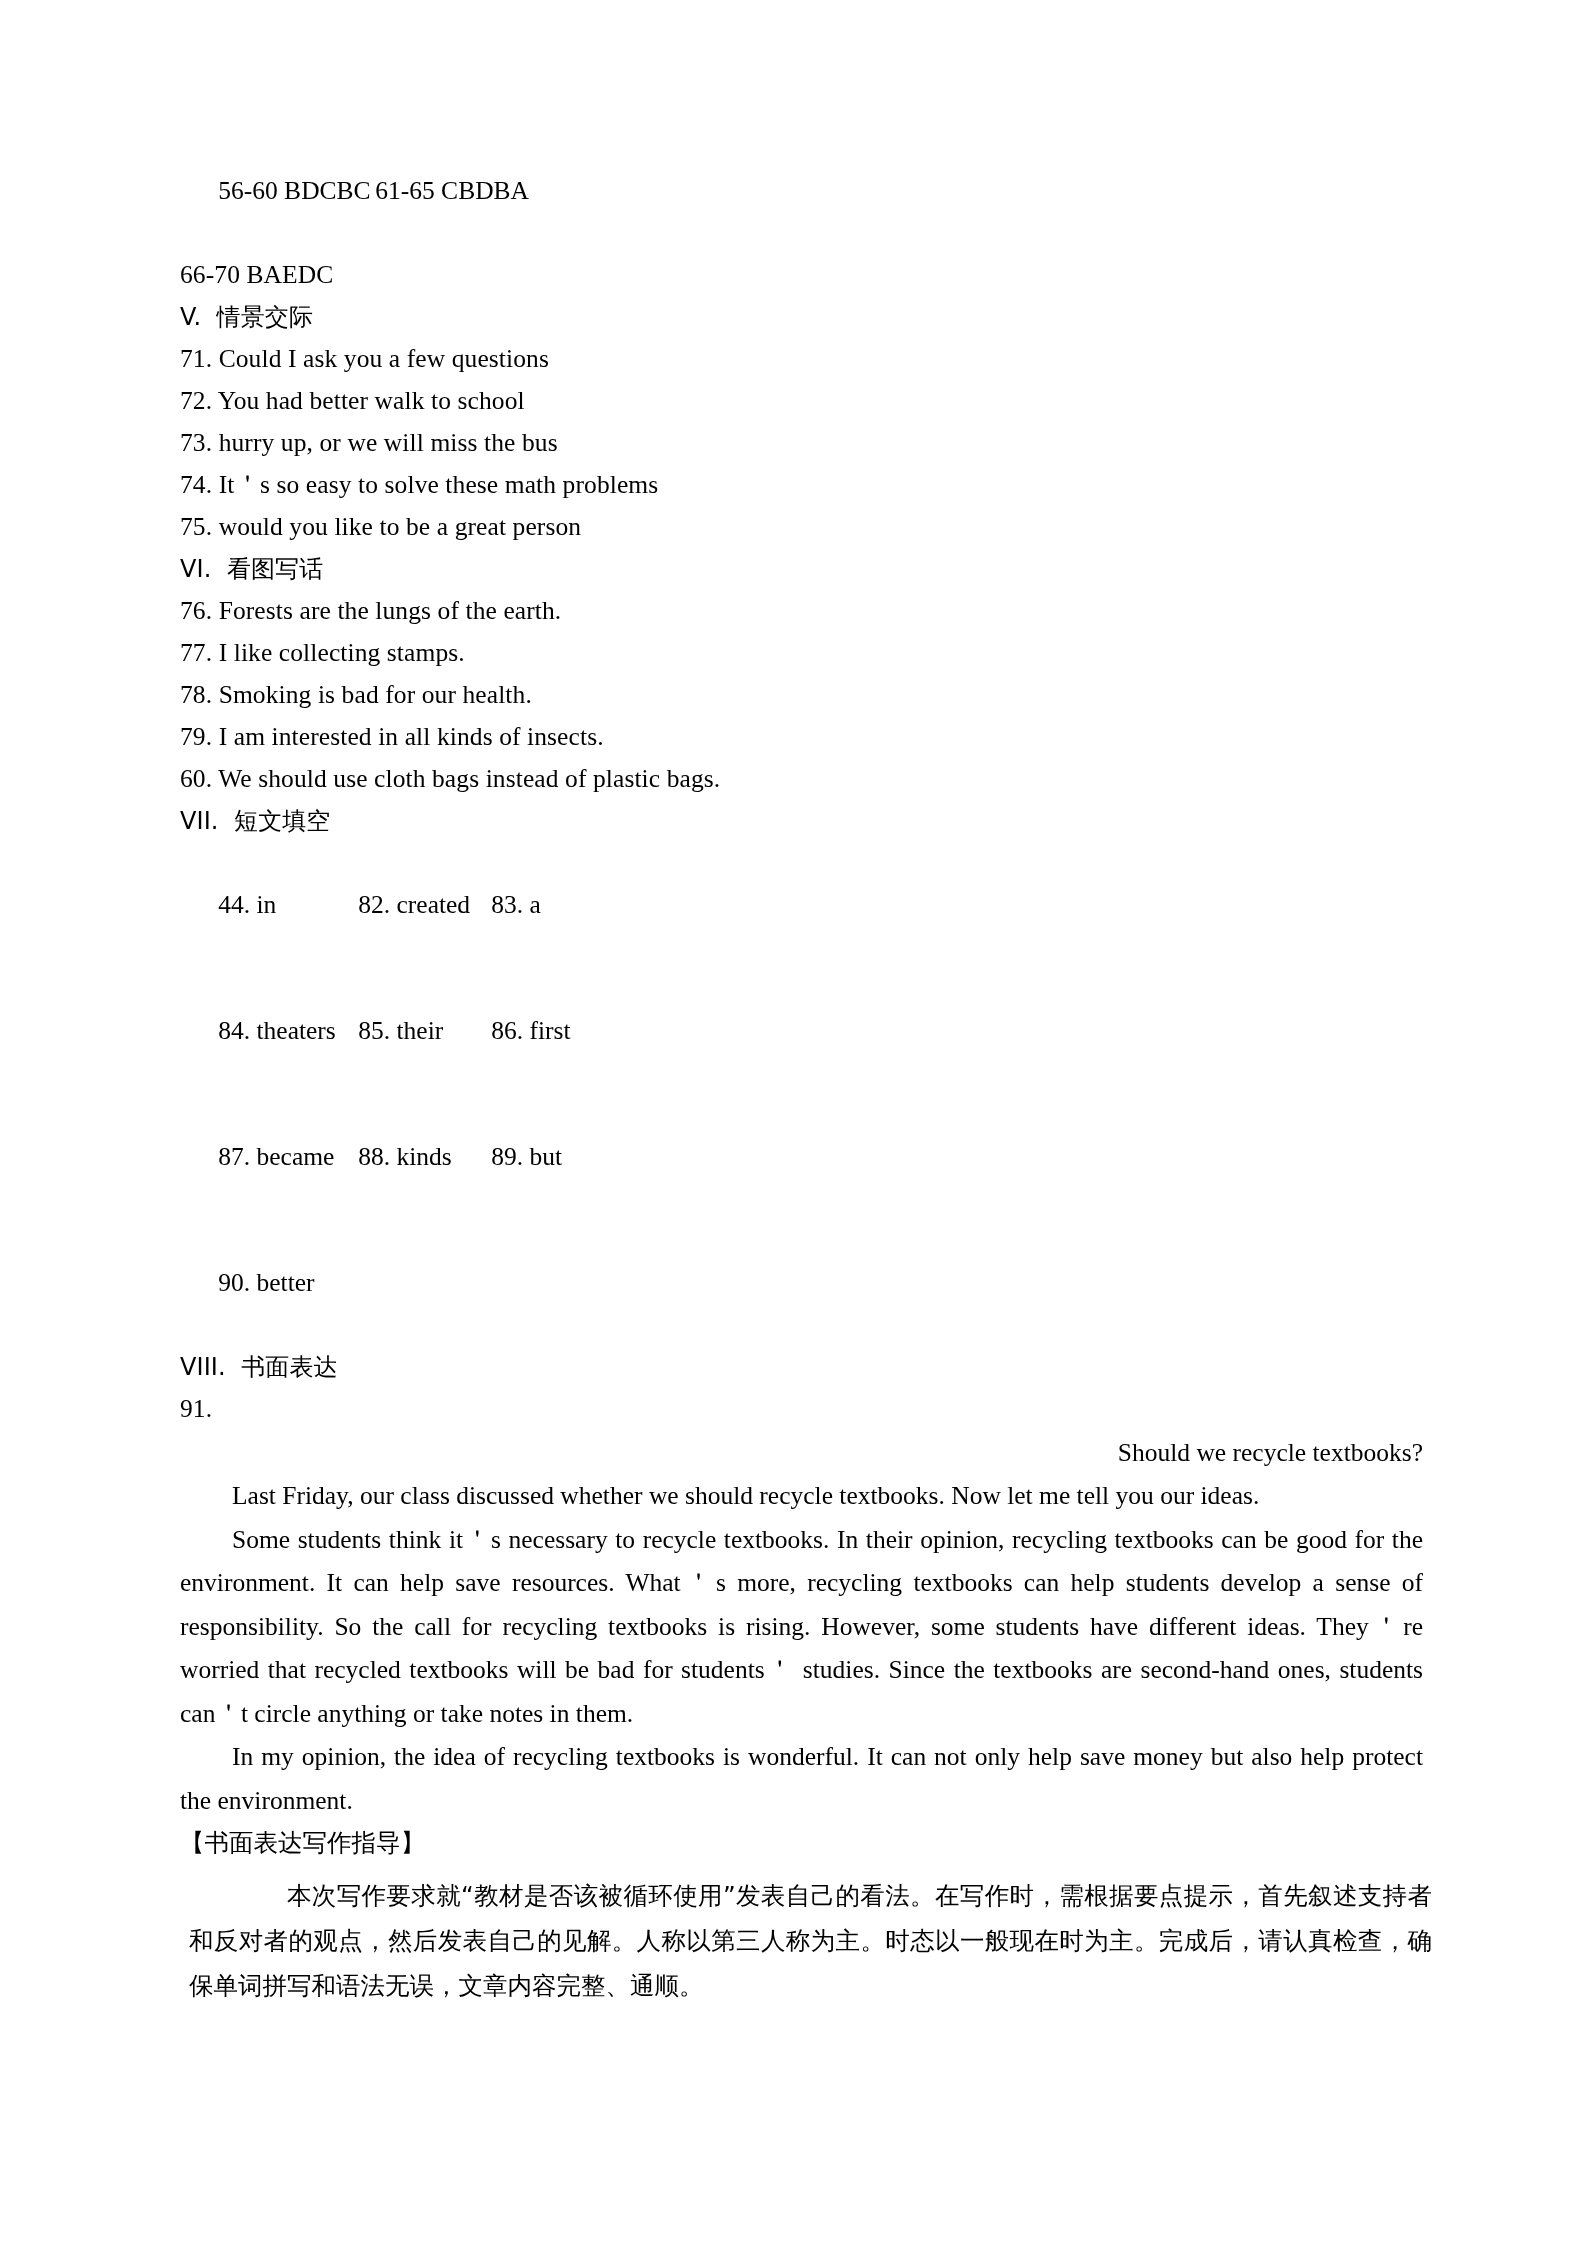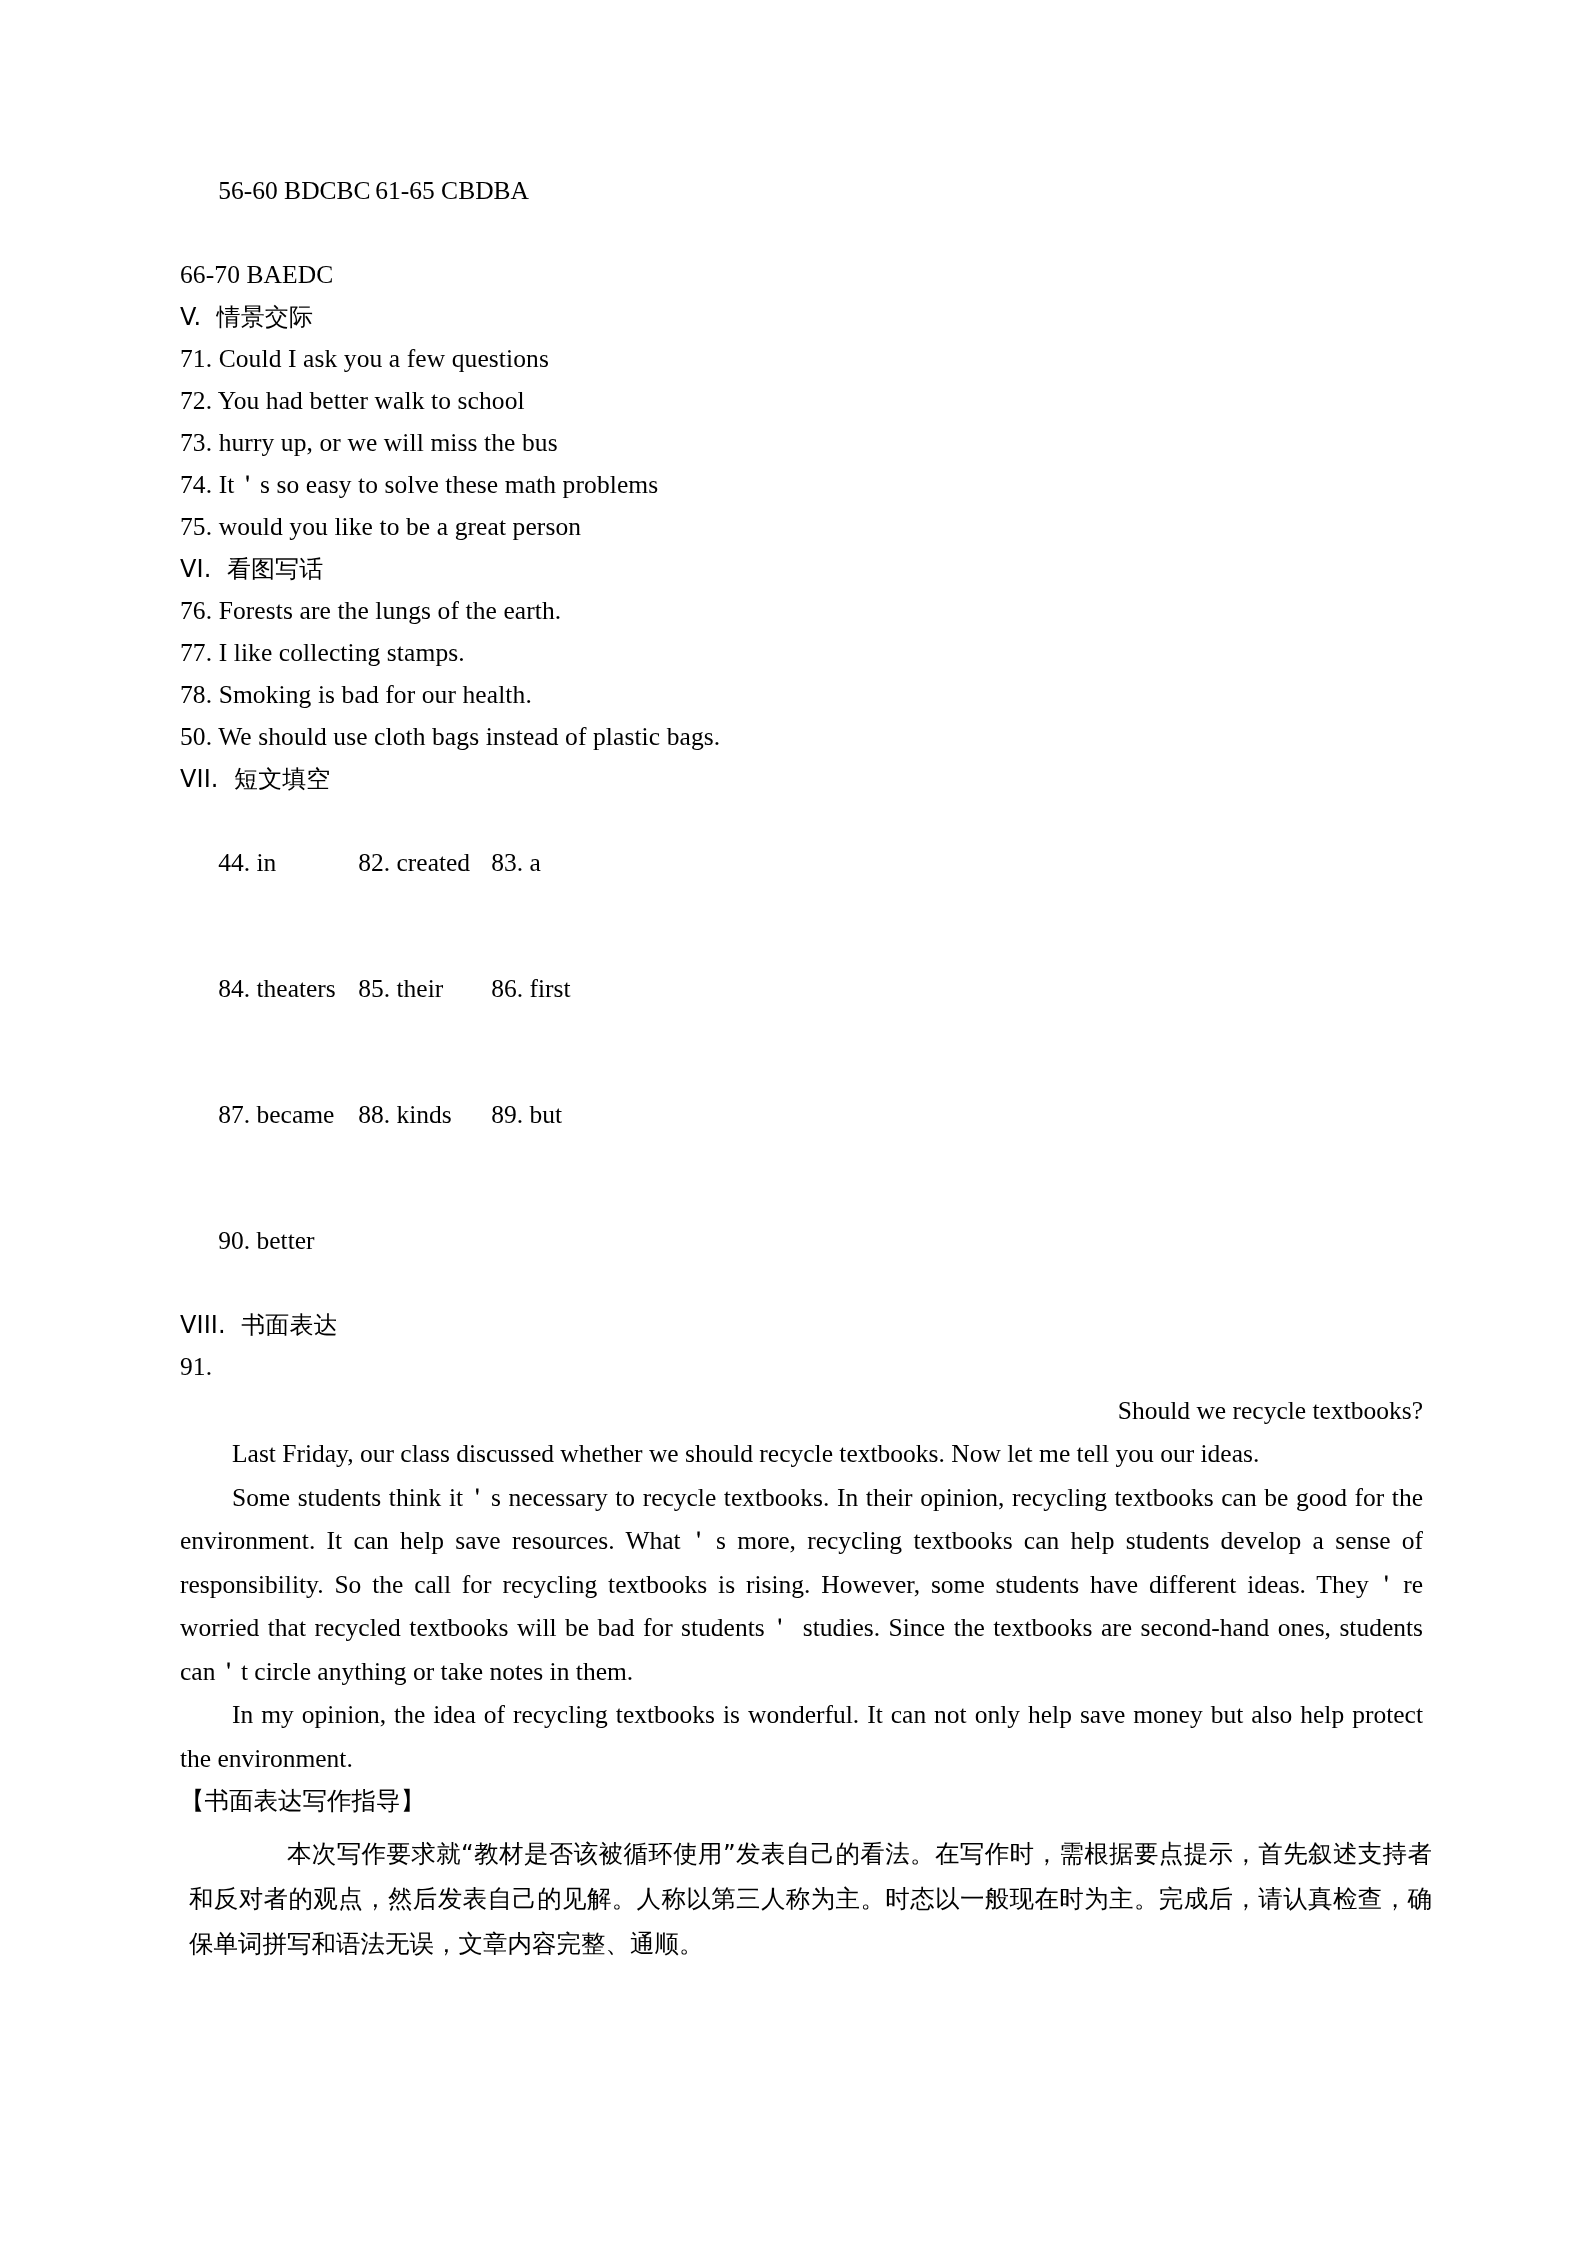--- a/index.html
+++ b/index.html
@@ -113,21 +113,22 @@
     <div class="line">71. Could I ask you a few questions</div>
     <div class="line">72. You had better walk to school</div>
     <div class="line">73. hurry up, or we will miss the bus</div>
     <div class="line">74. It＇s so easy to solve these math problems</div>
     <div class="line">75. would you like to be a great person</div>
 
     <div class="line cjk-head"><span class="cjk">VI.  看图写话</span></div>
     <div class="line">76. Forests are the lungs of the earth.</div>
     <div class="line">77. I like collecting stamps.</div>
     <div class="line">78. Smoking is bad for our health.</div>
-    <div class="line">50. We should use cloth bags instead of plastic bags.</div>
+    <div class="line">79. I am interested in all kinds of insects.</div>
+    <div class="line">60. We should use cloth bags instead of plastic bags.</div>
 
     <div class="line cjk-head"><span class="cjk">VII.  短文填空</span></div>
 
     <div class="row-3col">
       <span class="c1">44. in</span><span class="c2">82. created</span><span class="c3">83. a</span>
     </div>
     <div class="row-3col">
       <span class="c1">84. theaters</span><span class="c2">85. their</span><span class="c3">86. first</span>
     </div>
     <div class="row-3col">

